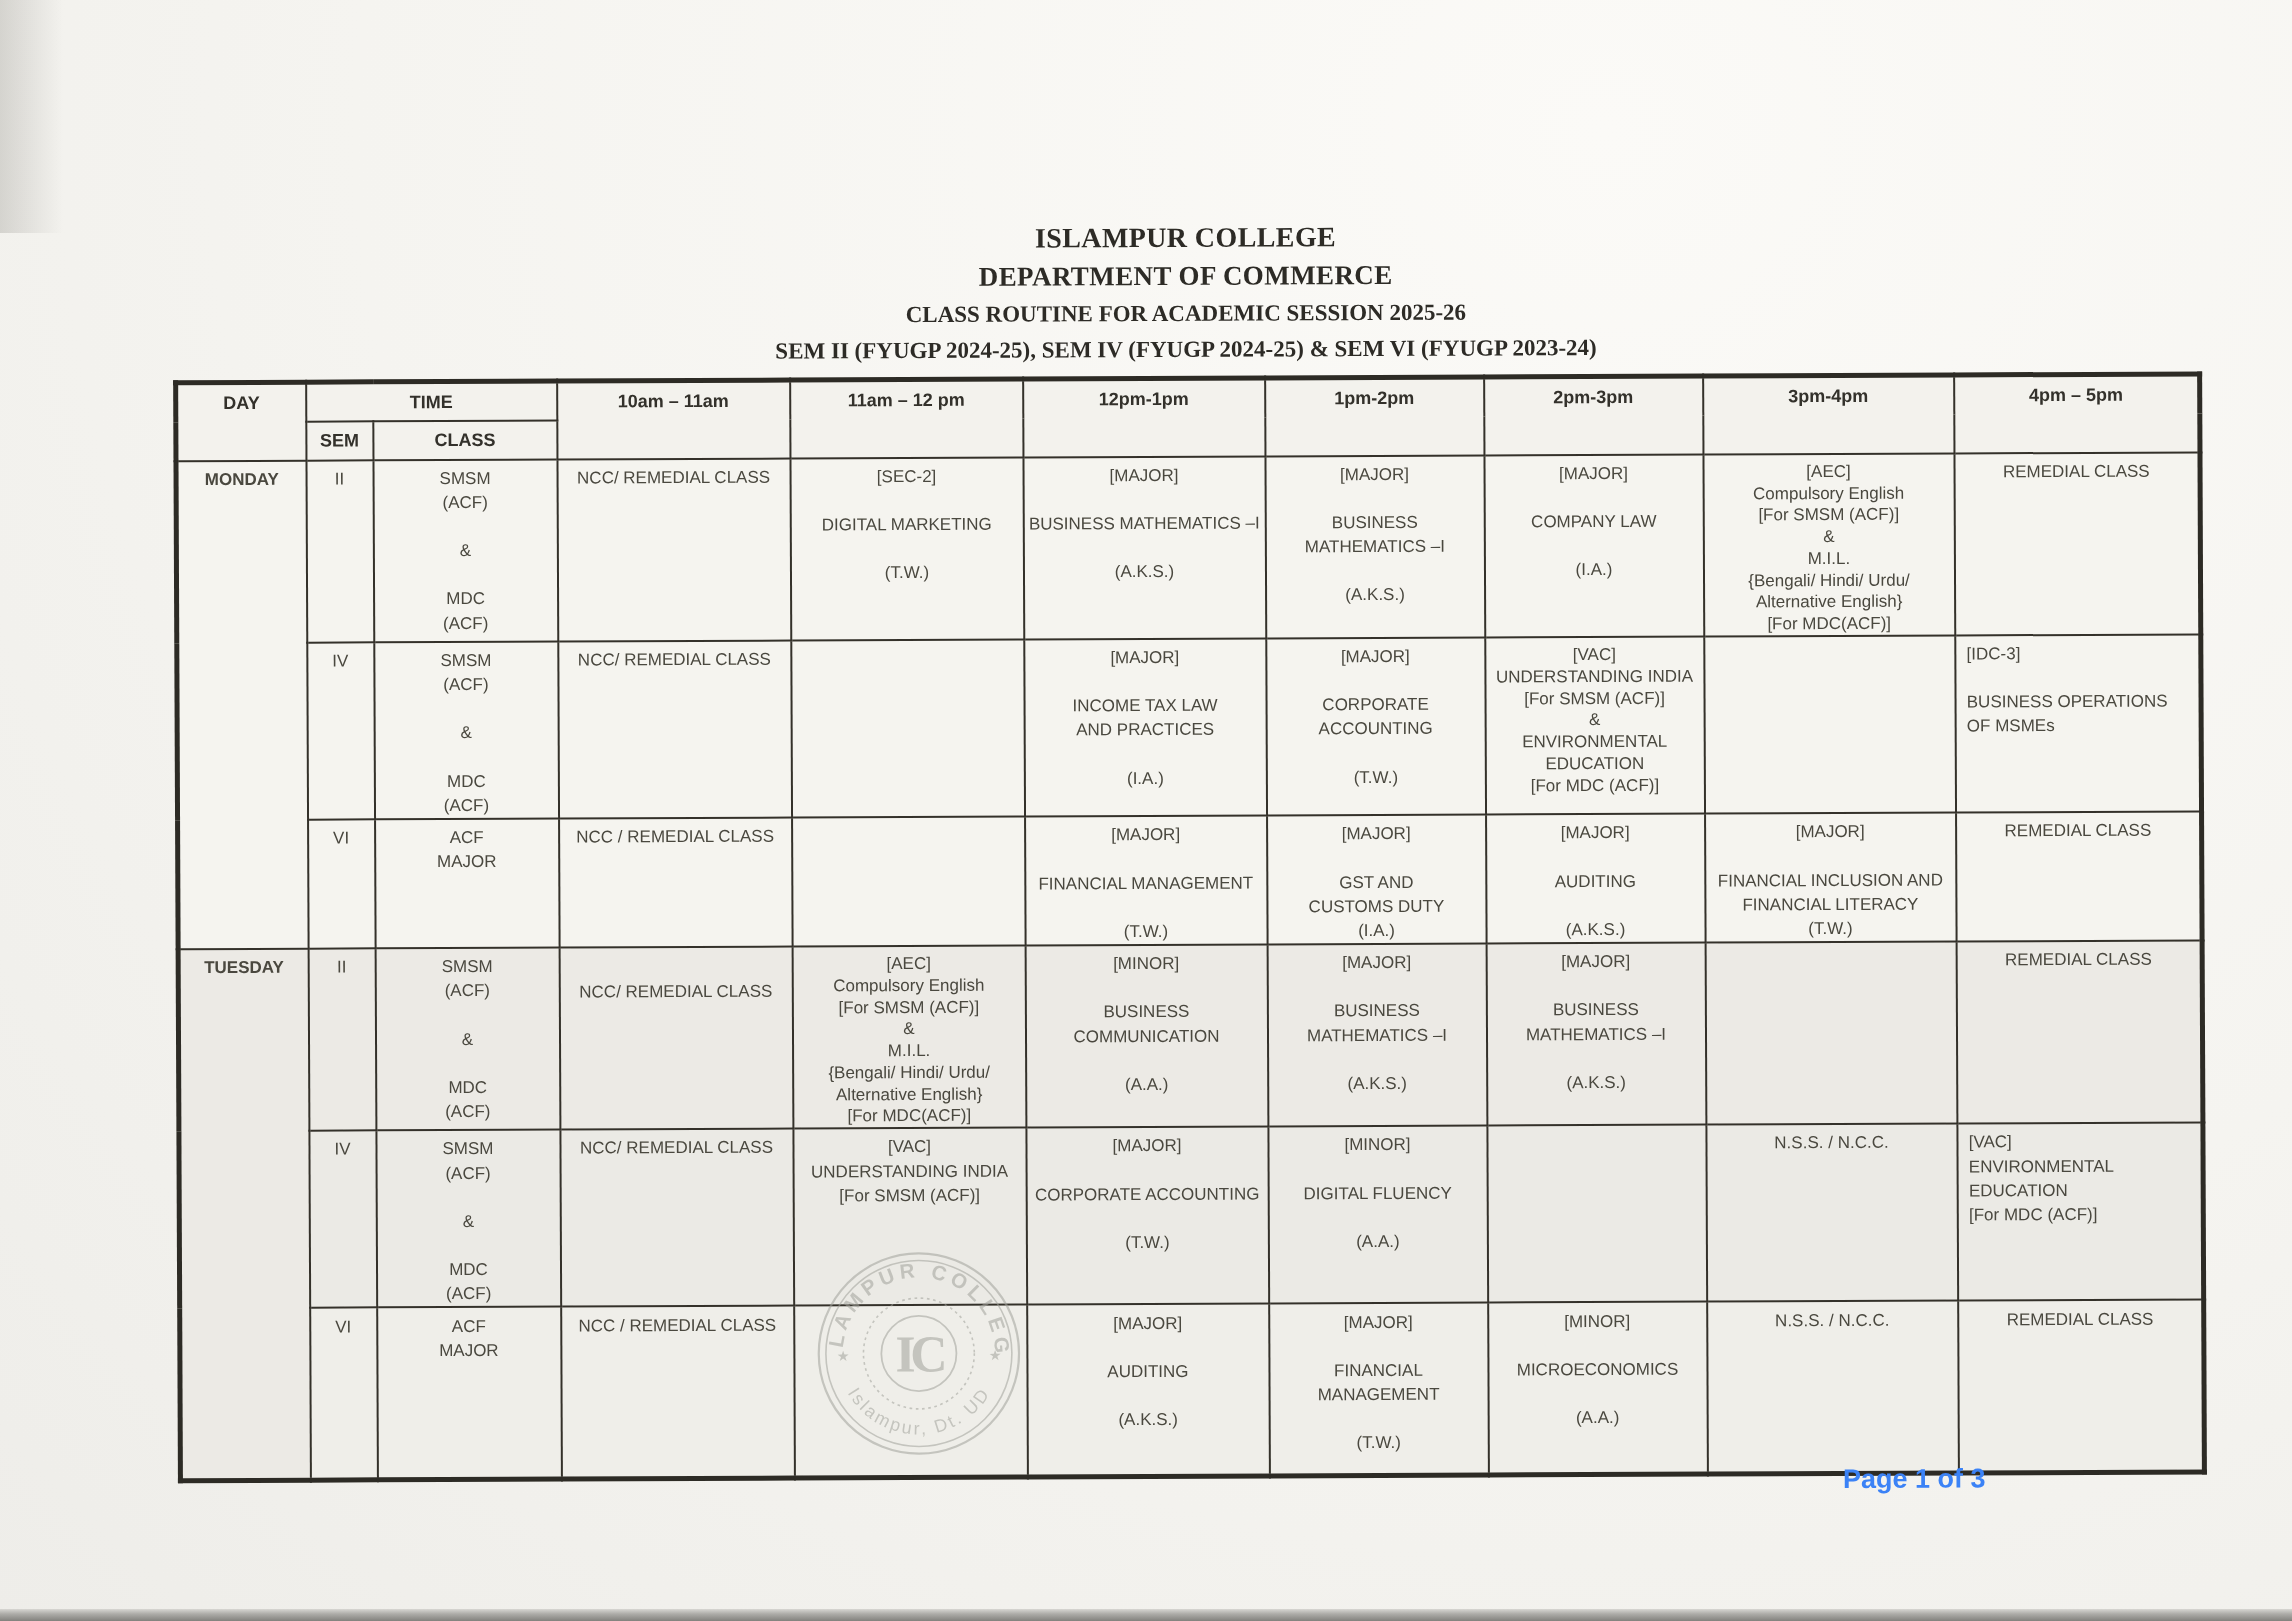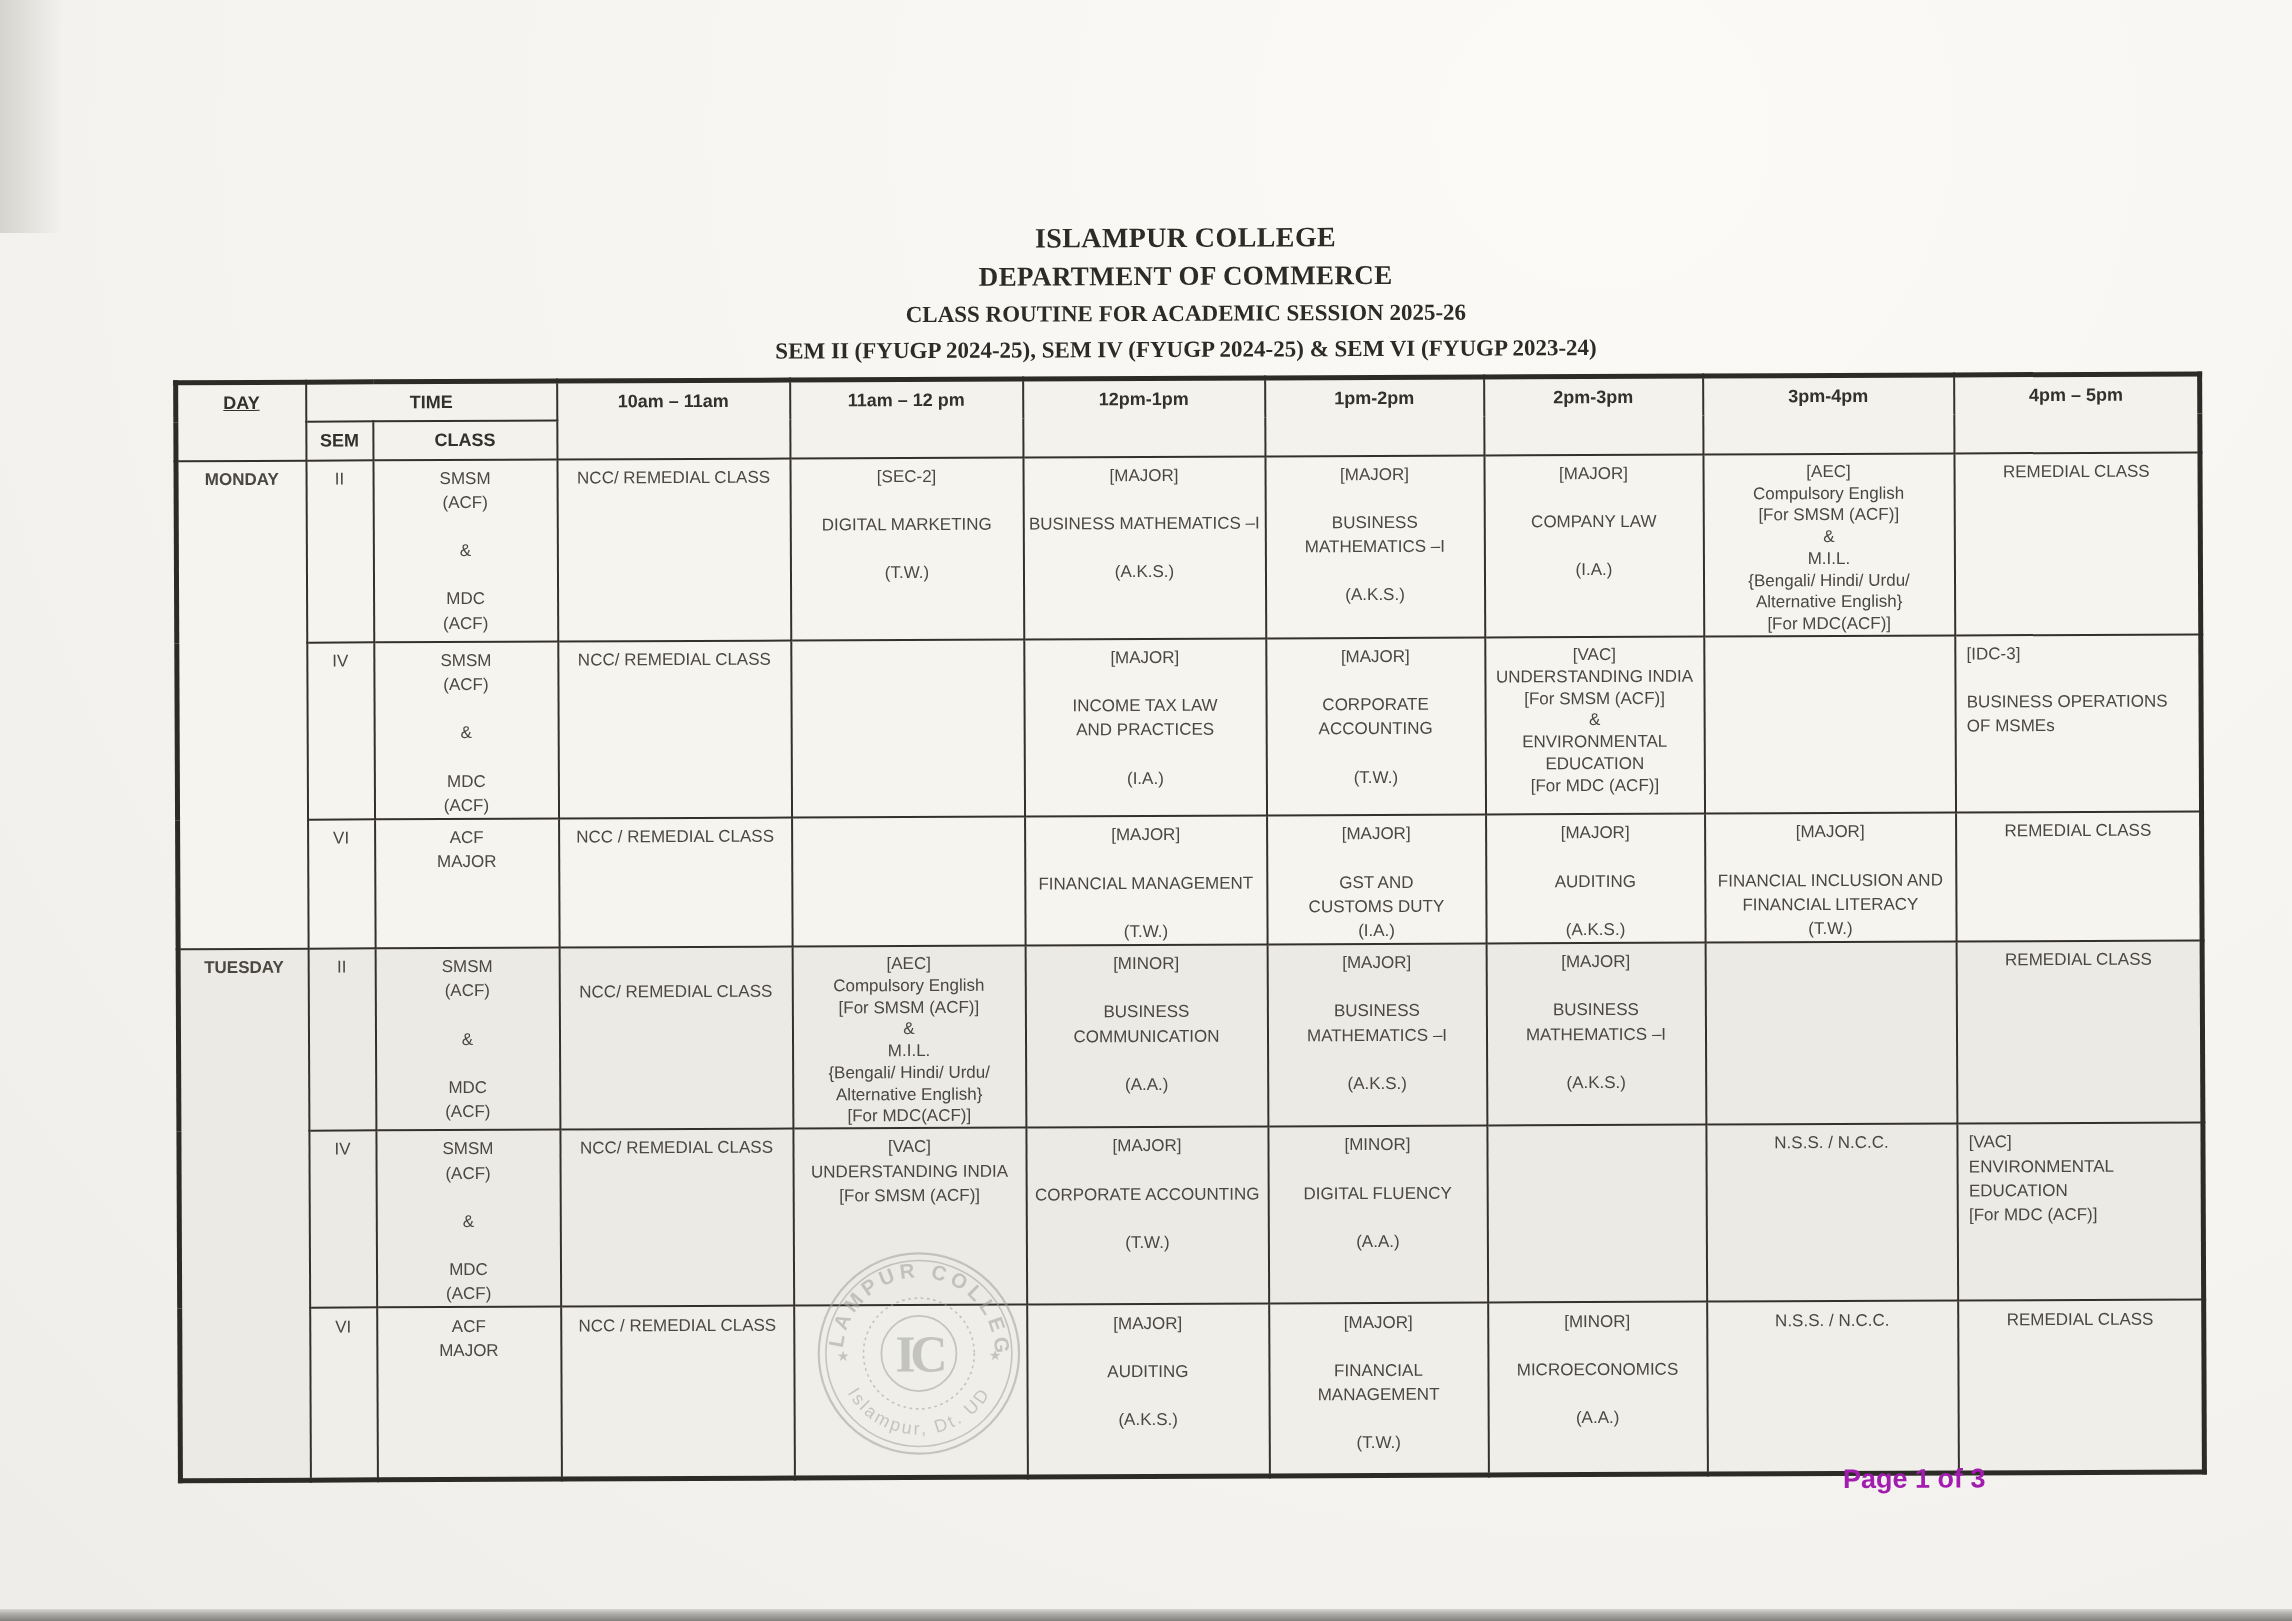--- a/index.html
+++ b/index.html
@@ -39,21 +39,21 @@
     border:2.7px solid #34312a;
     vertical-align:top;text-align:center;
     padding:6.3px 3.6px 0 3.6px;
     font-size:17px;line-height:1.42;
     color:#4a483f;white-space:pre-line;
     overflow:hidden;
   }
   table.routine th{font-weight:bold;font-size:18px;color:#33312b;background:#f3f2ed;}
   .head-1 th{padding-top:8px;}
   th.slot-head{border-bottom:4.5px solid #2d2b25;}
-  th.day-head{border-bottom:4.5px solid #2d2b25;text-decoration:underline;}
+  th.day-head{border-bottom:4.5px solid #2d2b25;}
   th.subhead{
     border-bottom:4.5px solid #2d2b25;
     background:linear-gradient(180deg,#c3c2bd 0,#c3c2bd 8px,#eceae5 8px,#f1f0eb 100%);
   }
   td.day-cell{
     text-align:left;padding-left:11.6px;font-weight:bold;font-size:18px;color:#2f2e29;
     border-bottom:5.4px solid #2d2b25;
   }
   td.course{line-height:1.38;}
   .mon-vi td{border-bottom:5.4px solid #2d2b25;line-height:1.22;}
@@ -65,21 +65,21 @@
   .lh-tight{line-height:1.28 !important;}
   .align-left{text-align:left !important;padding-left:10.7px !important;}
   .pad-top{padding-top:32px !important;}
 
   
   .seal{position:absolute;left:811px;top:1247px;width:211px;height:211px;opacity:.55;}
 
   
   .page-number{
     position:absolute;left:1840px;top:1467px;
-    font-size:27px;font-weight:bold;color:#a21caf;
+    font-size:27px;font-weight:bold;color:#3b82f6;
   }
 </style>
 </head>
 <body>
 
 <div class="corner-shadow"></div>
 
 <div class="sheet">
 
   <div class="doc-title">

